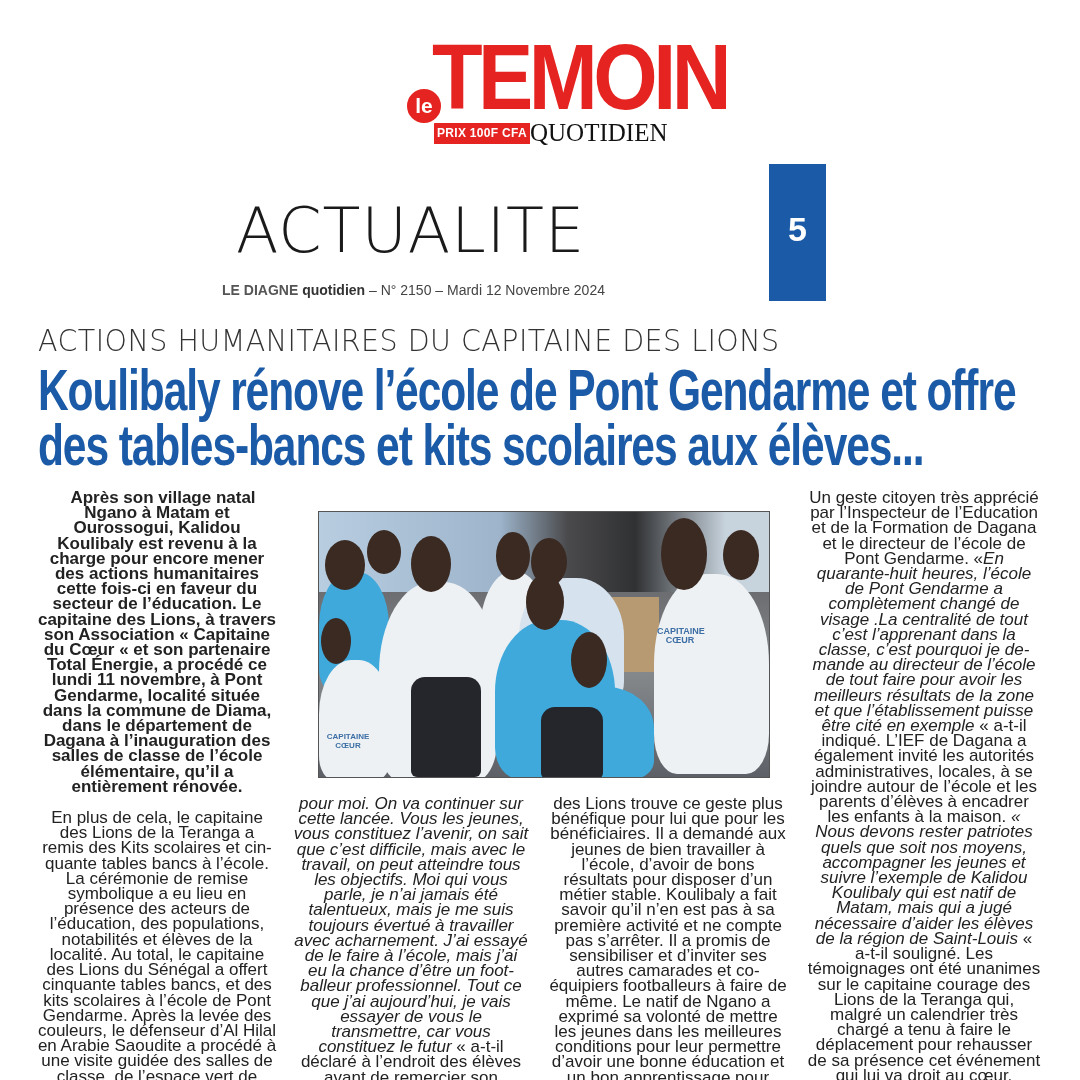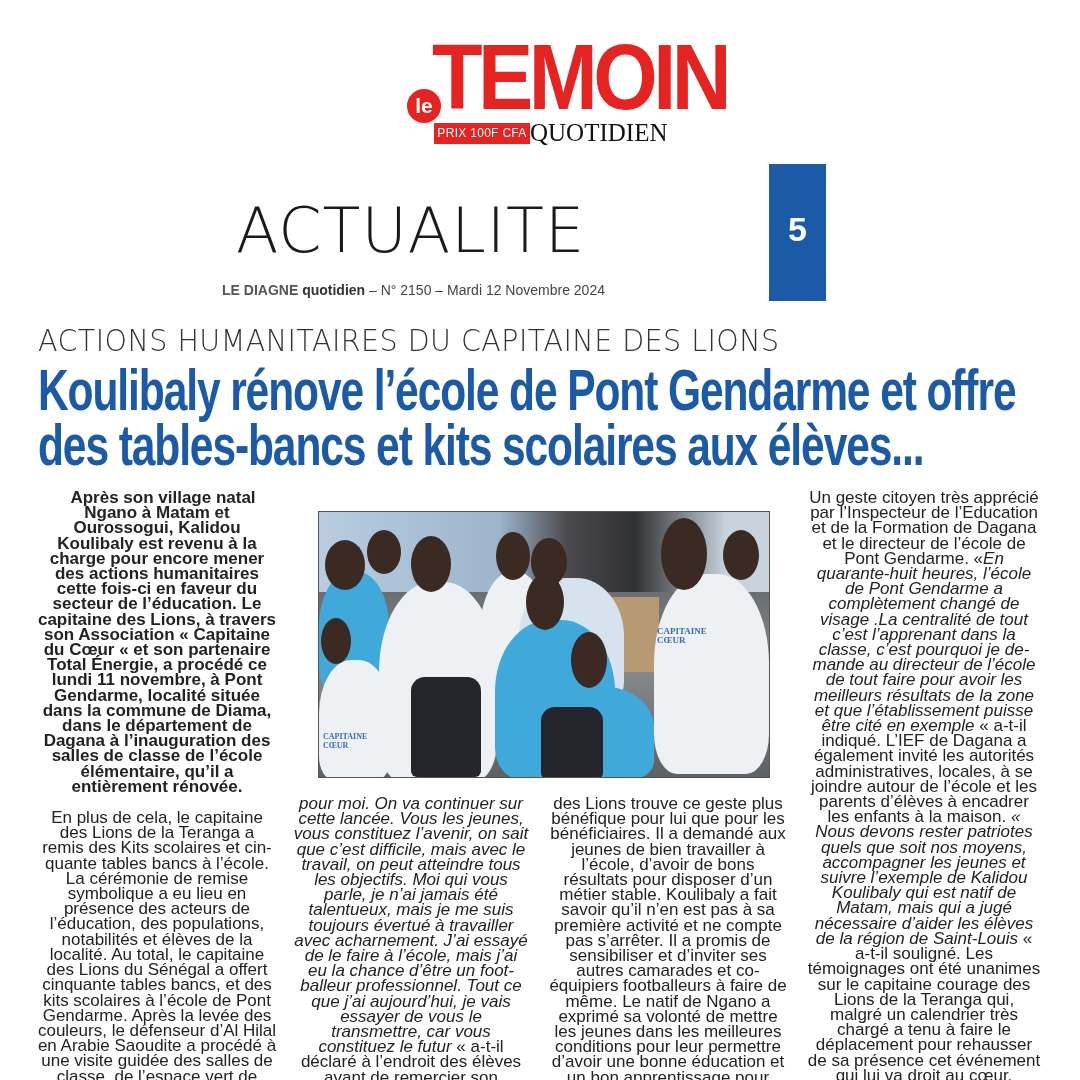--- a/index.html
+++ b/index.html
@@ -15,21 +15,21 @@
     font-family: "Liberation Sans", sans-serif; z-index: 2;
   }
   .mast-temoin {
     position: absolute; left: 30px; top: -4px; width: 248px; height: 86px;
     color: #e52421; font-weight: bold; font-size: 92px; line-height: 86px;
     font-family: "Liberation Sans", sans-serif; letter-spacing: -5px;
     transform: scaleX(0.9); transform-origin: left top; white-space: nowrap;
   }
   .mast-prix {
     position: absolute; left: 32px; top: 85px; width: 96px; height: 21px;
-    background: #e52421; color: #fff; font-size: 12px; font-weight: normal;
+    background: #e52421; color: #fff; font-size: 12px; font-weight: bold;
     text-align: center; line-height: 21px; letter-spacing: 0.3px; white-space: nowrap;
   }
   .mast-quot {
     position: absolute; left: 128px; top: 82px; height: 26px;
     color: #111; font-family: "Liberation Serif", serif; font-size: 25px;
     line-height: 26px; letter-spacing: 0px; white-space: nowrap;
   }
 
   
   .section-title {
@@ -87,21 +87,21 @@
     background: linear-gradient(180deg, #a9bfd6 0%, #8ea3b8 18%, #6b6d70 30%, #86898c 60%, #5d6066 100%);
   }
   .ph { position: absolute; }
   .ph-wall { left: 0; top: 0; width: 452px; height: 80px; background: linear-gradient(90deg,#b8cde0,#9db4cb 40%, #4a4a4c 55%, #303133 70%, #c7d3dd 90%); }
   .ph-box { left: 285px; top: 85px; width: 55px; height: 75px; background: #b89a72; }
   .ph-person { border-radius: 45% 45% 20% 20%; }
   .ph-head { position: absolute; border-radius: 50%; background: #3b2a22; }
   .ph-shirt-blue { background: #3fa9dc; }
   .ph-shirt-white { background: #eef1f3; }
   .ph-bag { position: absolute; background: #24262c; border-radius: 14px 14px 6px 6px; }
-  .ph-logo { position: absolute; color: #3c6ea5; font-size: 8px; font-weight: bold; line-height: 9px; font-family: Liberation Serif, serif; }
+  .ph-logo { position: absolute; color: #3c6ea5; font-size: 8px; font-weight: bold; text-align: center; line-height: 9px; }
 </style>
 </head>
 <body>
 
 <div class="masthead">
   <div class="mast-temoin">TEMOIN</div>
   <div class="mast-le">le</div>
   <div class="mast-prix">PRIX 100F CFA</div>
   <div class="mast-quot">QUOTIDIEN</div>
 </div>

